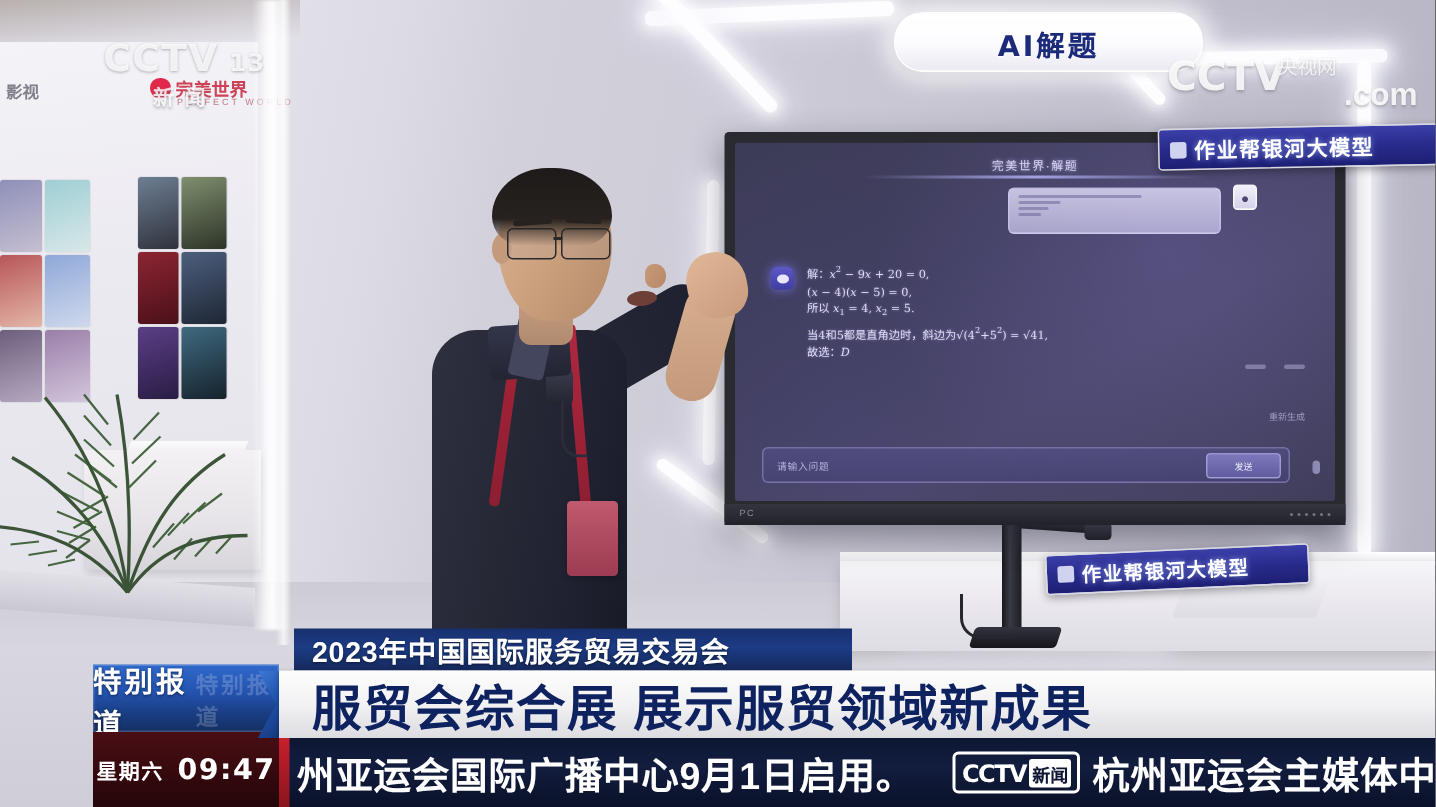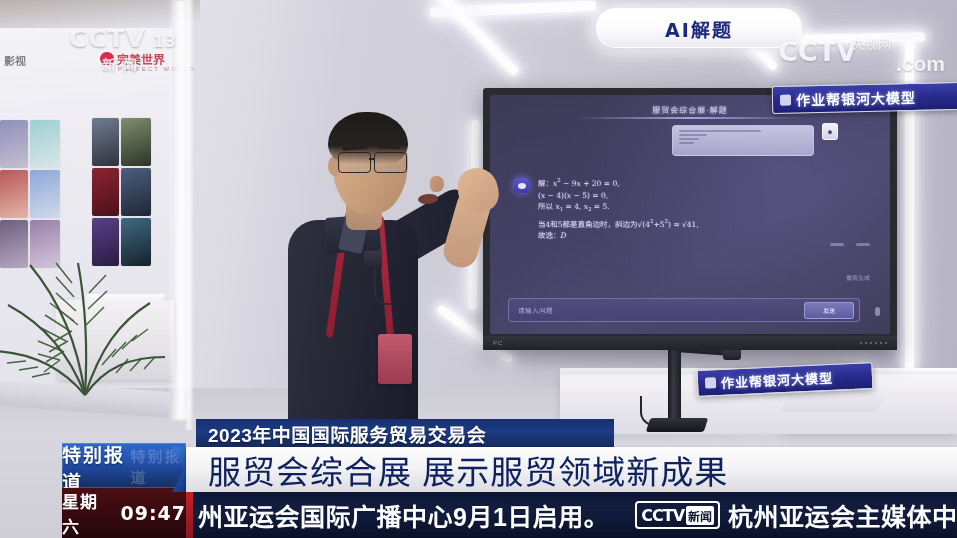--- a/index.html
+++ b/index.html
@@ -370,41 +370,41 @@
   }
   .special-badge .sb-ghost{
     font-size:15px;font-weight:bold;letter-spacing:2px;margin-top:0px;
     color:rgba(255,255,255,.20);
   }
   .time-strip{
     position:absolute;left:62px;top:488px;width:124px;height:50px;
     background:linear-gradient(180deg,#4a0f14 0%,#35090d 55%,#24060a 100%);
     display:flex;align-items:center;justify-content:center;gap:9px;
   }
-  .time-strip .wd{font-size:17px;font-weight:bold;color:#ffffff;letter-spacing:1px;}
+  .time-strip .wd{font-size:14px;font-weight:bold;color:#ffffff;letter-spacing:1px;}
   .time-strip .tm{font-size:19px;font-weight:bold;color:#ffffff;letter-spacing:1px;
     font-family:"DejaVu Sans",sans-serif;}
 
   .lt-sub{
-    position:absolute;left:196px;top:419px;width:418px;height:28px;
+    position:absolute;left:196px;top:419px;width:372px;height:28px;
     background:linear-gradient(180deg,#17306e 0%,#1d3c86 45%,#15295c 100%);
     display:flex;align-items:center;padding-left:12px;box-sizing:border-box;
   }
   .lt-sub span{
     font-size:19px;font-weight:bold;color:#ffffff;letter-spacing:.5px;
     text-shadow:0 1px 2px rgba(0,0,0,.5);
   }
   .lt-main{
     position:absolute;left:186px;top:447px;width:771px;height:45px;
     background:linear-gradient(180deg,#fdfdfd 0%,#f2f2f4 50%,#dcdce1 100%);
     display:flex;align-items:center;padding-left:22px;box-sizing:border-box;
     box-shadow:0 1px 3px rgba(0,0,0,.25);
   }
   .lt-main span{
-    font-size:33px;font-weight:normal;color:#0f2260;letter-spacing:1px;
+    font-size:33px;font-weight:bold;color:#0f2260;letter-spacing:1px;
     white-space:nowrap;
   }
   .lt-arrow{
     position:absolute;left:172px;top:447px;width:22px;height:45px;
     background:linear-gradient(135deg,#3d7ad6 0%,#1f4fa8 50%,#12306c 100%);
     clip-path:polygon(0 0,100% 0,100% 100%,0 100%,55% 50%);
   }
 
   .ticker{
     position:absolute;left:186px;top:492px;width:771px;height:46px;
@@ -504,21 +504,21 @@
   <div class="pad"></div>
   <div class="stand-arm"></div>
   <div class="stand-head"></div>
   <div class="stand-neck"></div>
   <div class="stand-base"></div>
   <div class="cable"></div>
 
   <div class="monitor">
     <div class="monitor-screen">
 
-      <div class="scr-header">服贸会综合展·解题</div>
+      <div class="scr-header">完美世界·解题</div>
       <div class="scr-header-glow"></div>
 
       <div class="q-card">
         <div class="qline" style="width:64%"></div>
         <div class="qline" style="width:22%"></div>
         <div class="qline" style="width:16%"></div>
         <div class="qline" style="width:12%"></div>
       </div>
       <div class="q-avatar">●</div>
 

